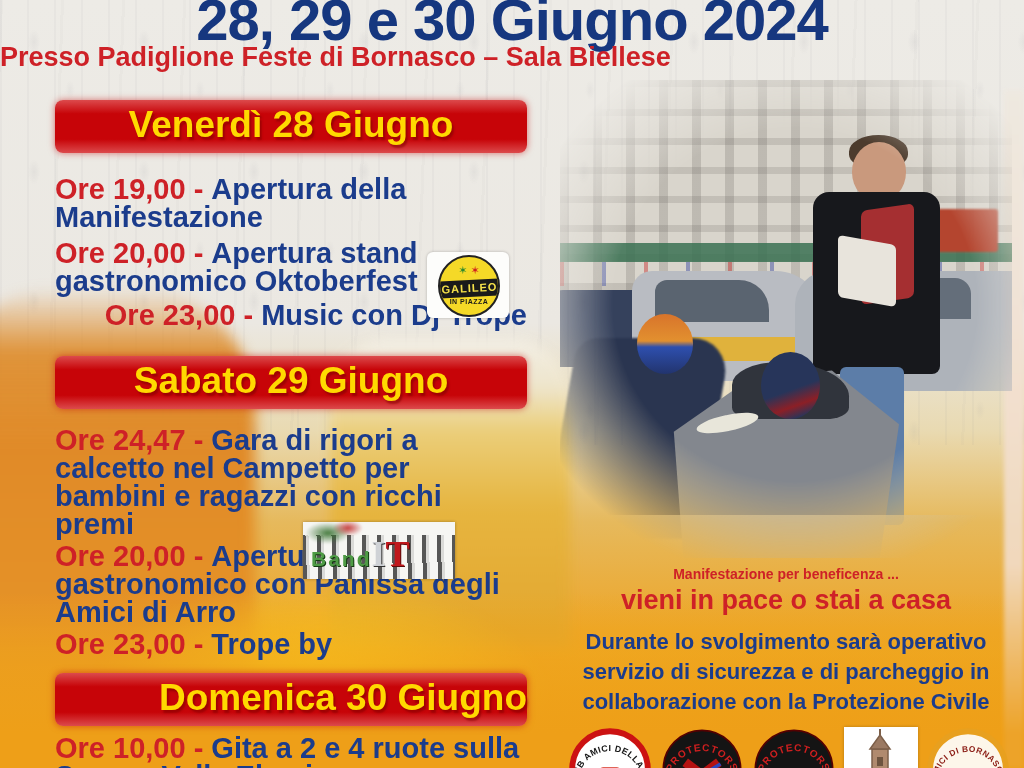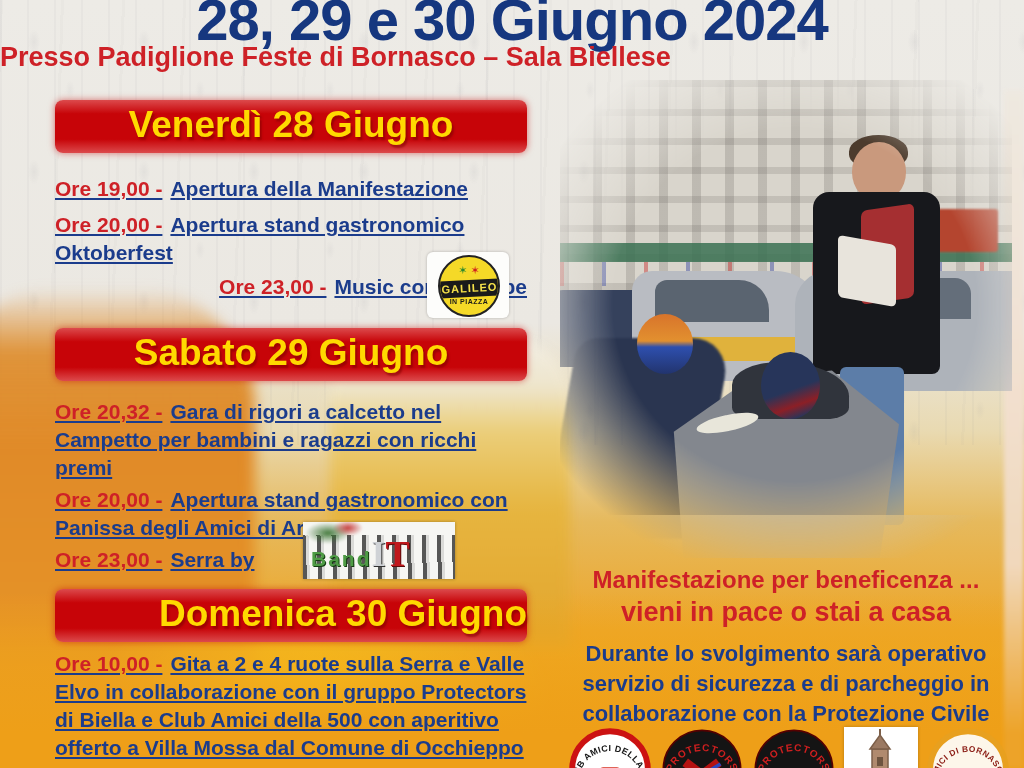--- a/index.html
+++ b/index.html
@@ -70,21 +70,21 @@
   .title{position:absolute;top:-14px;left:0;width:100%;text-align:center;
     font-size:58px;letter-spacing:-1px;color:#16377f;white-space:nowrap;}
   .subtitle{position:absolute;top:42px;left:0;width:100%;text-align:left;
     font-size:27px;color:#ce2127;}
   
   .col-left{position:absolute;left:55px;top:100px;width:472px;}
   .banner{background:linear-gradient(180deg,#dc4a4c 0%,#c70408 26%,#c70408 74%,#dc4a4c 100%);
     border-radius:8px;box-shadow:0 0 7px rgba(195,10,10,.55);
     text-align:center;color:#ffd900;font-size:37px;padding:4px 0 7px 0;
     text-shadow:2px 3px 2px rgba(125,0,0,.55);}
-  .evt{margin:0;font-size:21px;line-height:28px;color:#1b3c8c;text-decoration:underline;}
+  .evt{margin:0;font-size:29px;line-height:28px;color:#1b3c8c;}
   .evt .time{color:#ce2127;margin-right:8px;}
   .e1{margin-top:22px;} .e2{margin-top:8px;} .e3{margin-top:6px;text-align:right;}
   .b2{margin-top:27px;} .e4{margin-top:17px;} .e5{margin-top:4px;} .e6{margin-top:4px;}
   .b3{margin-top:15px;text-align:right;} .e7{margin-top:8px;}
   
   .galileo{position:absolute;left:372px;top:152px;width:82px;height:66px;background:#fdfdfb;
     border-radius:6px;box-shadow:0 0 3px rgba(0,0,0,.25);}
   .g-circle{position:absolute;left:11px;top:3px;width:58px;height:58px;background:#f5d927;
     border:2px solid #222;border-radius:50%;overflow:hidden;}
   .g-stars{position:absolute;left:0;top:8px;width:100%;text-align:center;font-size:11px;line-height:11px;}
@@ -100,21 +100,21 @@
   .bd-green{position:absolute;left:2px;top:0;width:46px;height:22px;filter:blur(1px);
     background:radial-gradient(closest-side,rgba(52,110,44,.9),rgba(52,110,44,0));}
   .bd-red{position:absolute;left:30px;top:-2px;width:30px;height:16px;filter:blur(1px);
     background:radial-gradient(closest-side,rgba(190,30,30,.85),rgba(190,30,30,0));}
   .bd-text{position:absolute;left:8px;bottom:4px;white-space:nowrap;}
   .bd-band{color:#4e9b45;font-size:21px;letter-spacing:2px;text-shadow:1px 1px 0 #123a10;}
   .bd-i{color:#cfd2d6;font-size:36px;font-family:"Liberation Serif","DejaVu Serif",serif;text-shadow:1px 1px 0 #333;}
   .bd-t{color:#c0181c;font-size:36px;font-family:"Liberation Serif","DejaVu Serif",serif;text-shadow:1px 1px 0 #5c0a0a;}
   
   .notice{position:absolute;left:560px;top:566px;width:452px;text-align:center;}
-  .n1{font-size:24px;color:#ce2127;margin:0;}
+  .n1{font-size:14px;color:#ce2127;margin:0;}
   .n2{font-size:27px;color:#ce2127;margin:3px 0 0 0;text-decoration-thickness:2px;text-underline-offset:4px;}
   .n3{font-size:22px;line-height:30px;color:#1b3c8c;margin:11px 0 0 0;}
   
   .logos-row{position:absolute;left:568px;top:727px;display:flex;gap:8px;align-items:flex-start;}
   .logo-svg{display:block;}
   .tower-box{width:74px;height:86px;background:#fff;box-shadow:0 0 3px rgba(0,0,0,.25);}
 </style>
 </head>
 <body>
 
@@ -161,23 +161,23 @@
   <div class="galileo">
     <div class="g-circle">
       <div class="g-stars"><span class="g-star-green">✶</span> <span class="g-star-red">✶</span></div>
       <div class="g-band">GALILEO</div>
       <div class="g-sub">IN PIAZZA</div>
     </div>
   </div>
 
   <div class="banner b2">Sabato 29 Giugno</div>
 
-  <p class="evt e4"><span class="time">Ore 20,32 -</span><span class="desc">Gara di rigori a calcetto nel Campetto per bambini e ragazzi con ricchi premi</span></p>
+  <p class="evt e4"><span class="time">Ore 24,47 -</span><span class="desc">Gara di rigori a calcetto nel Campetto per bambini e ragazzi con ricchi premi</span></p>
   <p class="evt e5"><span class="time">Ore 20,00 -</span><span class="desc">Apertura stand gastronomico con Panissa degli Amici di Arro</span></p>
-  <p class="evt e6"><span class="time">Ore 23,00 -</span><span class="desc">Serra by</span></p>
+  <p class="evt e6"><span class="time">Ore 23,00 -</span><span class="desc">Trope by</span></p>
 
   <div class="bandit">
     <div class="bd-splat"></div>
     <div class="bd-green"></div>
     <div class="bd-red"></div>
     <div class="bd-text"><span class="bd-band">Band</span><span class="bd-i">I</span><span class="bd-t">T</span></div>
   </div>
 
   <div class="banner b3">Domenica 30 Giugno</div>
 

